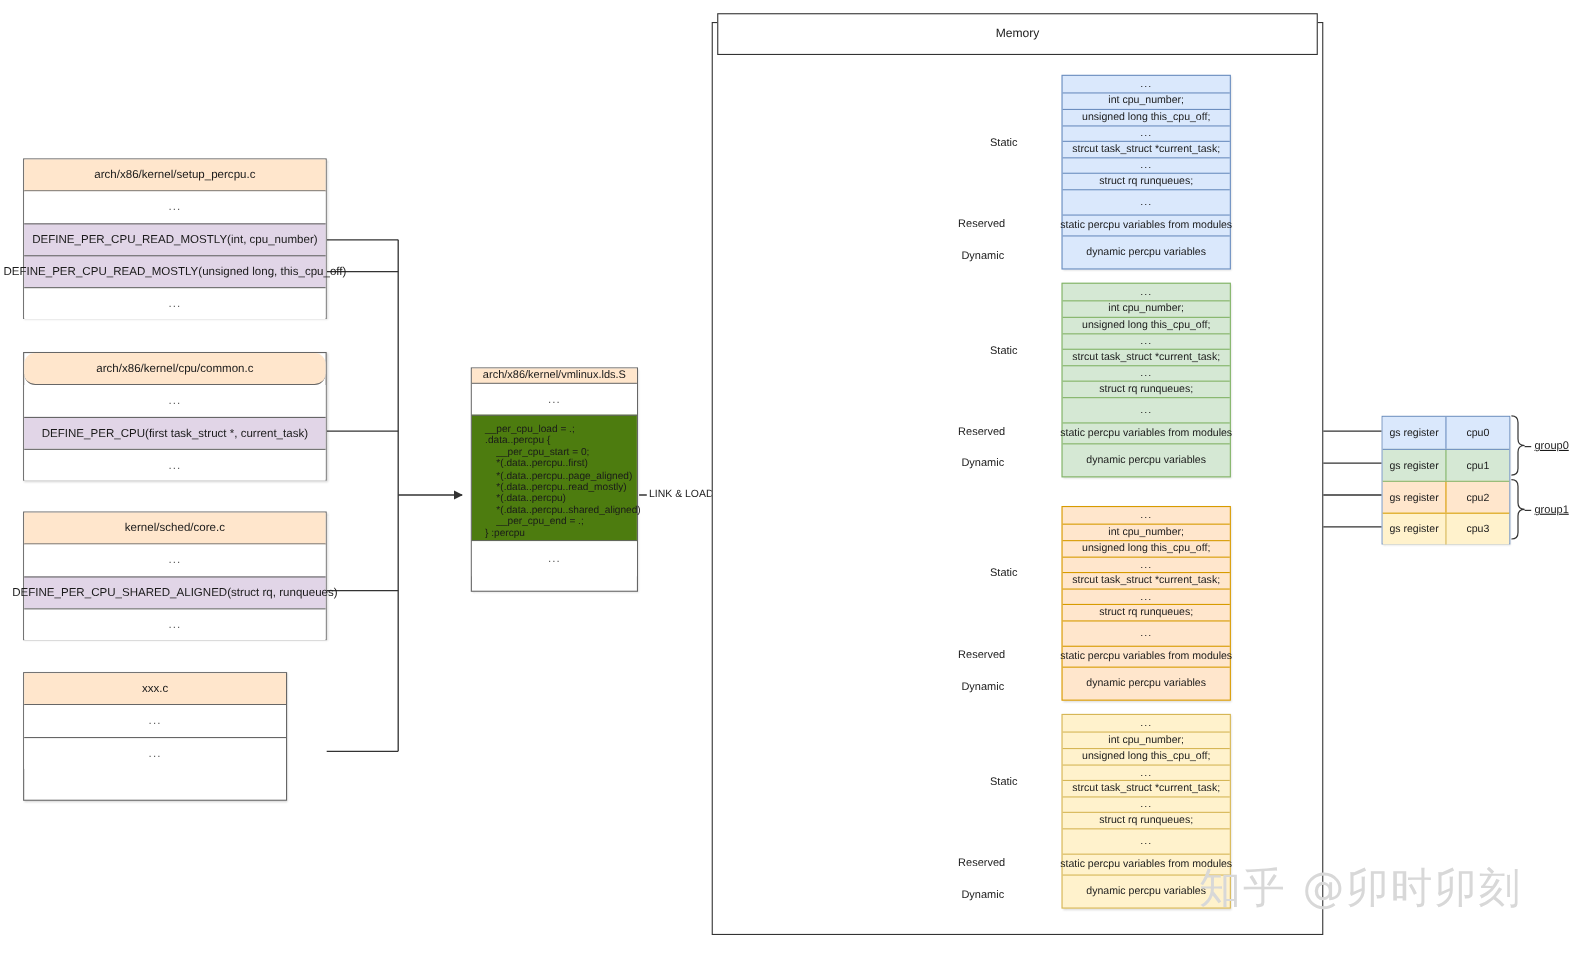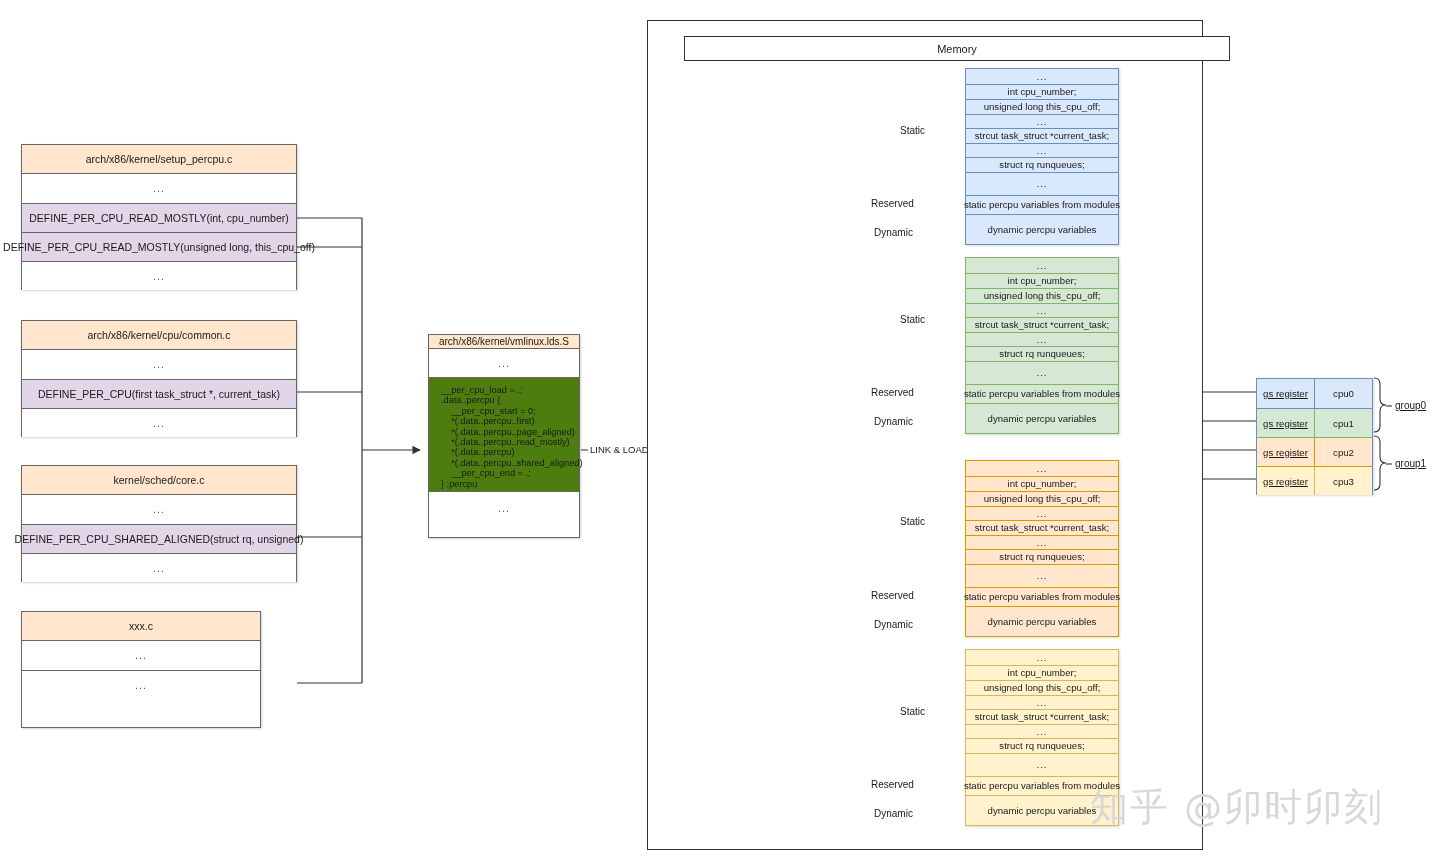--- a/index.html
+++ b/index.html
@@ -97,21 +97,21 @@
     border:1px solid #6c8ebf;
     box-sizing:border-box;
     box-shadow:1px 1px 2px rgba(0,0,0,.16);
   }
   .gsrow{display:flex;box-sizing:border-box;height:29px;}
   .gscell{
     box-sizing:border-box;
     display:flex;align-items:center;justify-content:center;
     font-size:9.6px;color:#1a1a1a;white-space:nowrap;
   }
-  .gscell.left{width:58px;text-decoration:underline;}
+  .gscell.left{width:58px;}
   .gscell.right{flex:1;}
 
   .grouplabel{
     position:absolute;font-size:10px;color:#1a1a1a;white-space:nowrap;text-decoration:underline;
   }
 
   .edgelabel{
     position:absolute;
     background:#ffffff;
     font-size:9.5px;
@@ -226,30 +226,30 @@
 
   <div class="abs srcbox" style="left:21px;top:144px;width:276px;height:146px;">
     <div class="row hdr-orange" style="height:29px;">arch/x86/kernel/setup_percpu.c</div>
     <div class="row row-plain dots" style="height:29px;">...</div>
     <div class="row row-purple sep" style="height:29px;">DEFINE_PER_CPU_READ_MOSTLY(int, cpu_number)</div>
     <div class="row row-purple sep" style="height:29px;">DEFINE_PER_CPU_READ_MOSTLY(unsigned long, this_cpu_off)</div>
     <div class="row row-plain sep dots" style="height:29px;">...</div>
   </div>
 
   <div class="abs srcbox" style="left:21px;top:320px;width:276px;height:117px;">
-    <div class="row hdr-orange" style="height:29px;">arch/x86/kernel/cpu/common.c</div>
+    <div class="row hdr-orange" style="height:29px;border-radius:10px;">arch/x86/kernel/cpu/common.c</div>
     <div class="row row-plain dots" style="height:29px;">...</div>
     <div class="row row-purple sep" style="height:29px;">DEFINE_PER_CPU(first task_struct *, current_task)</div>
     <div class="row row-plain sep dots" style="height:29px;">...</div>
   </div>
 
   <div class="abs srcbox" style="left:21px;top:465px;width:276px;height:117px;">
     <div class="row hdr-orange" style="height:29px;">kernel/sched/core.c</div>
     <div class="row row-plain dots" style="height:29px;">...</div>
-    <div class="row row-purple sep" style="height:29px;">DEFINE_PER_CPU_SHARED_ALIGNED(struct rq, unsigned)</div>
+    <div class="row row-purple sep" style="height:29px;">DEFINE_PER_CPU_SHARED_ALIGNED(struct rq, runqueues)</div>
     <div class="row row-plain sep dots" style="height:29px;">...</div>
   </div>
 
   <div class="abs srcbox" style="left:21px;top:611px;width:240px;height:117px;">
     <div class="row hdr-orange" style="height:29px;">xxx.c</div>
     <div class="row row-plain dots" style="height:29px;">...</div>
     <div class="row row-plain sep dots" style="height:29px;">...</div>
   </div>
 
   <div class="abs srcbox" style="left:428px;top:334px;width:152px;height:204px;">
@@ -274,21 +274,21 @@
     <div class="row hdr-red" style="height:28px;">vmlinux</div>
     <div class="row row-plain dots" style="height:29px;">...</div>
     <div class="row row-purple sep" style="height:29px;">.data..percpu</div>
     <div class="row row-plain sep dots" style="height:29px;">...</div>
     <div class="row row-plain sep dots" style="height:29px;">...</div>
   </div>
 
   <div class="edgelabel" style="left:843px;top:444px;">COPY</div>
 
   <div class="abs memory-outer" style="left:647px;top:20px;width:556px;height:830px;"></div>
-  <div class="abs memory-title" style="left:652px;top:36px;width:546px;height:25px;margin-left:32px;">
+  <div class="abs memory-title" style="left:652px;top:12px;width:546px;height:38px;">
     <span>Memory</span>
   </div>
 
   <div class="abs pcblock" style="left:965px;top:68px;width:154px;height:177px;background:#dae8fc;border:1px solid #6c8ebf;">
     <div class="pcrow dots" style="height:15px;">...</div>
     <div class="pcrow" style="height:15px;border-top:1px solid #6c8ebf;">int cpu_number;</div>
     <div class="pcrow" style="height:15px;border-top:1px solid #6c8ebf;">unsigned long this_cpu_off;</div>
     <div class="pcrow dots" style="height:14px;border-top:1px solid #6c8ebf;">...</div>
     <div class="pcrow" style="height:15px;border-top:1px solid #6c8ebf;">strcut task_struct *current_task;</div>
     <div class="pcrow dots" style="height:14px;border-top:1px solid #6c8ebf;">...</div>

